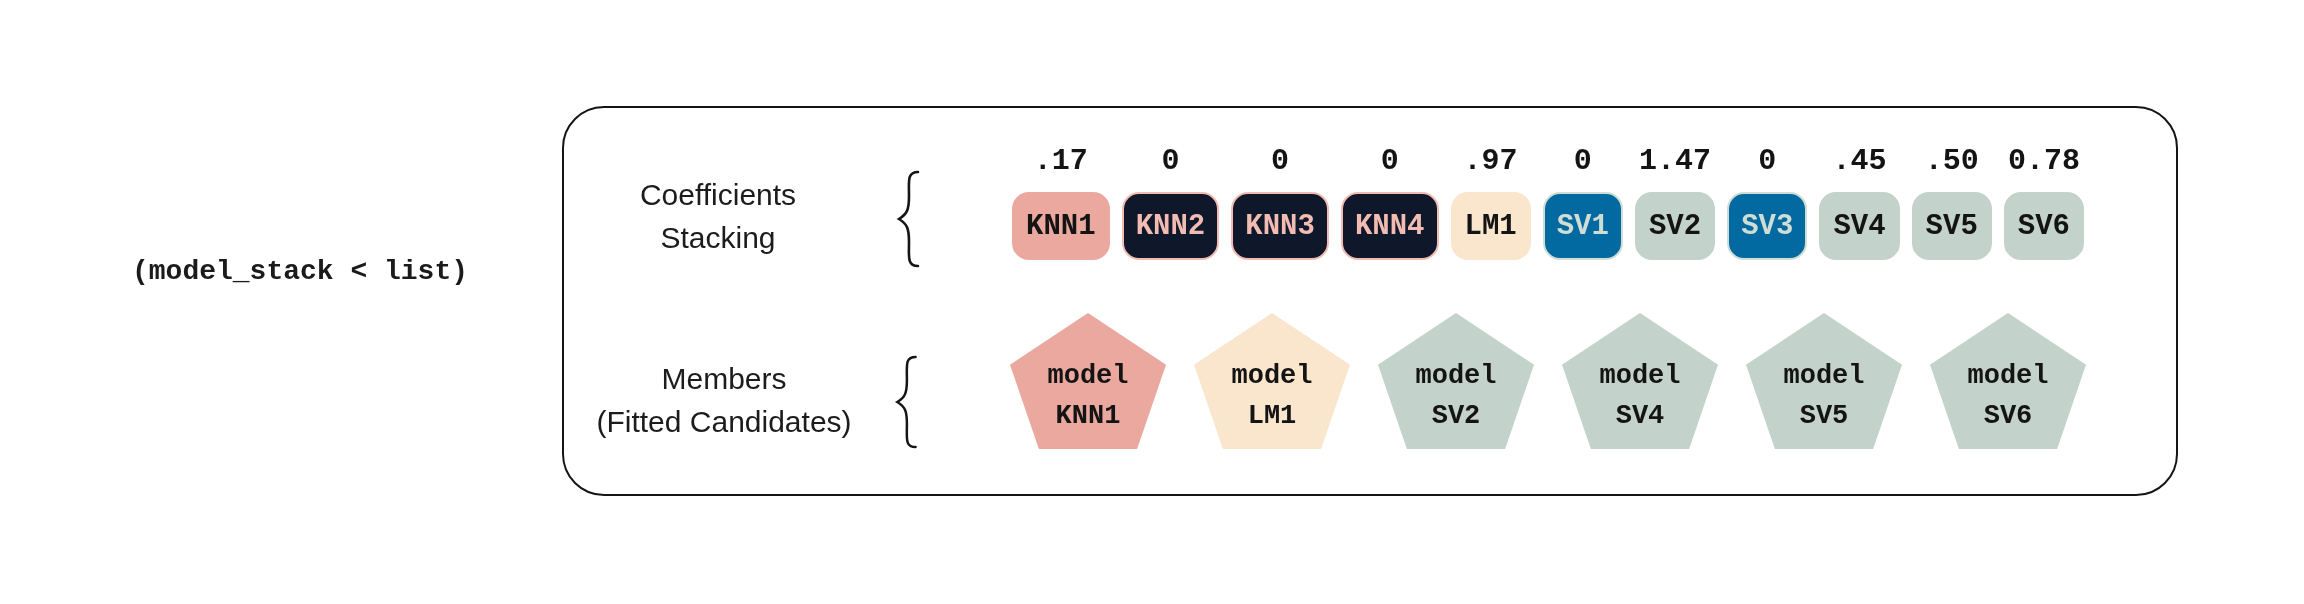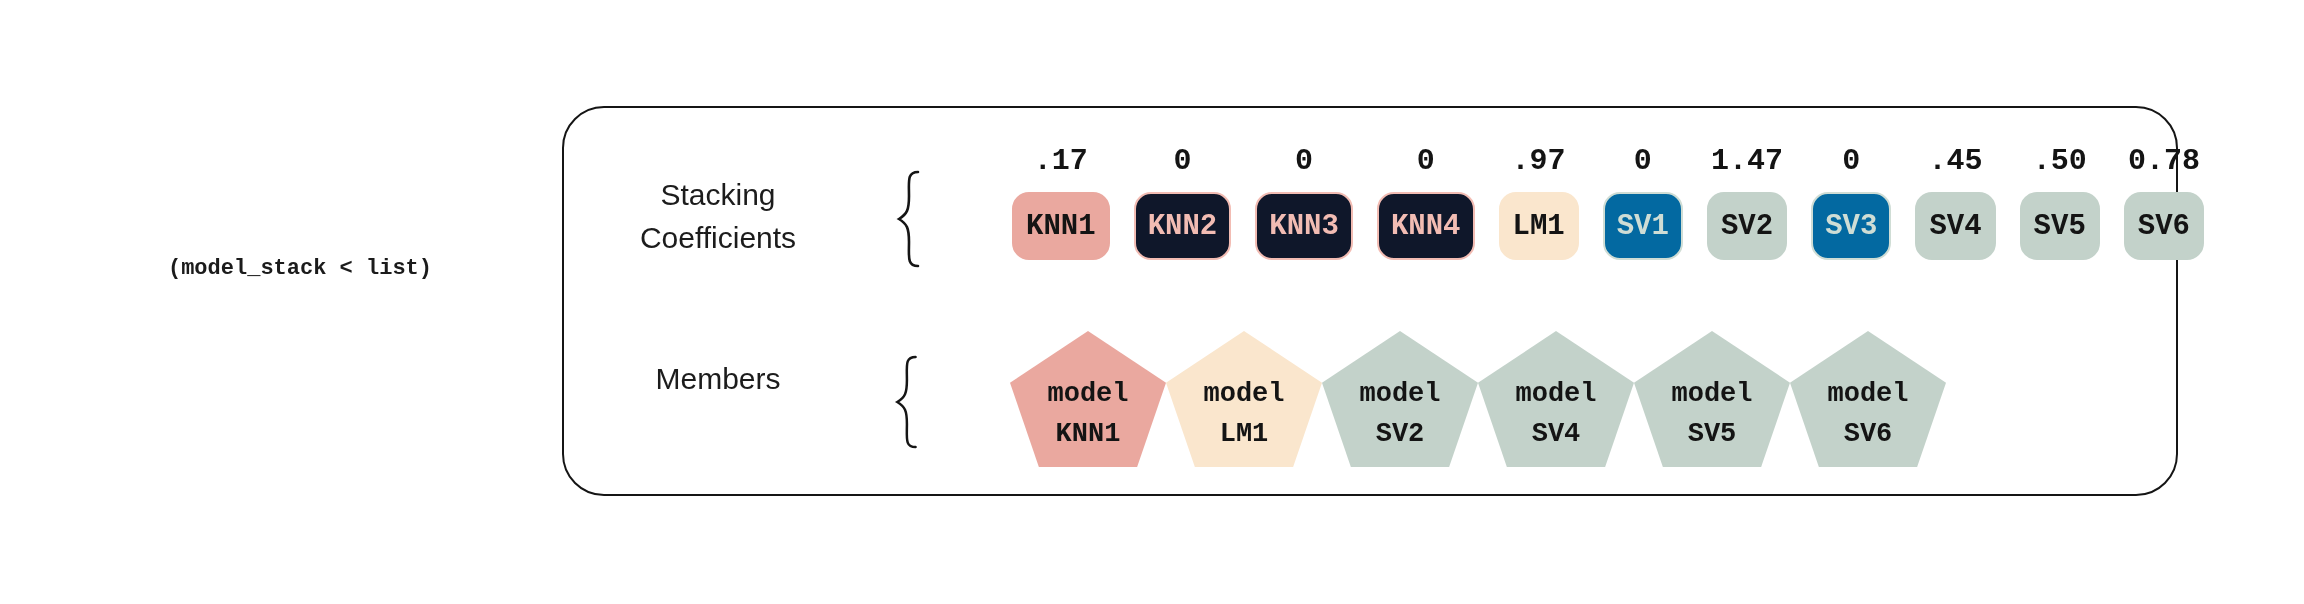--- a/index.html
+++ b/index.html
@@ -30,21 +30,21 @@
   }
   .main-title {
     font-size: 42px;
     font-weight: 400;
     letter-spacing: 0.5px;
     color: #1b1b1b;
   }
   .code-subtitle {
     margin-top: 18px;
     font-family: "Liberation Mono", monospace;
-    font-size: 22px;
+    font-size: 28px;
     font-weight: 700;
     color: #1b1b1b;
     white-space: nowrap;
   }
 
   
   .stack-box {
     position: absolute;
     left: 562px; top: 106px;
     width: 1616px; height: 390px;
@@ -56,32 +56,32 @@
 
   .row-label {
     position: absolute;
     text-align: center;
     font-size: 30px;
     line-height: 1.42;
     color: #1c1c1c;
     white-space: nowrap;
   }
   .label-stacking { left: 34px;  top: 66px;  width: 240px; }
-  .label-members  { left: 4px;  top: 250px; width: 300px; }
+  .label-members  { left: 10px;  top: 250px; width: 300px; }
 
   .brace { position: absolute; }
   .brace-1 { left: 330px; top: 60px;  width: 26px; height: 102px; }
   .brace-2 { left: 328px; top: 246px; width: 26px; height: 96px; }
 
   
   .coeff-row {
     position: absolute;
     left: 448px; top: 84px;
     display: flex;
-    gap: 24px;
+    gap: 12px;
     align-items: flex-start;
   }
   .coeff-col { position: relative; }
   .coeff-value {
     position: absolute;
     top: -48px; left: 50%;
     transform: translateX(-50%);
     font-family: "Liberation Mono", monospace;
     font-size: 30px;
     font-weight: 700;
@@ -104,22 +104,23 @@
   }
   .v-salmon-filled  { background: var(--salmon);  border-color: var(--salmon);       color: #141414; }
   .v-salmon-outline { background: #0f172a;        border-color: var(--salmon-light); color: var(--salmon-light); }
   .v-peach-filled   { background: var(--peach);   border-color: var(--peach);        color: #141414; }
   .v-sage-outline   { background: #0369a1;        border-color: var(--sage-light);   color: var(--sage-light); }
   .v-sage-filled    { background: var(--sage);    border-color: var(--sage);         color: #141414; }
 
   
   .member-row {
     position: absolute;
-    left: 446px; top: 223px;
-    display: flex;
+    left: 446px; top: 205px;
+    display: flex;
+    gap: 28px;
   }
   .pentagon {
     width: 156px; height: 136px;
     clip-path: polygon(50% 0%, 100% 38%, 81.5% 100%, 18.5% 100%, 0% 38%);
     display: flex;
     flex-direction: column;
     align-items: center;
     justify-content: center;
     padding-top: 30px;
     box-sizing: border-box;
@@ -139,22 +140,22 @@
 
 <div class="canvas">
 
   <div class="left-panel">
     <div class="code-subtitle">(model_stack &lt; list)</div>
   </div>
 
   <div class="stack-box">
 
     <div class="row-label label-stacking">
+      <div>Coefficients</div>
       <div>Stacking</div>
-      <div>Coefficients</div>
     </div>
 
     <svg class="brace brace-1" viewBox="0 0 26 100">
       <path d="M 24,3 C 13,3 15,12 15,27 C 15,41 13,45 5,50 C 13,55 15,59 15,73 C 15,88 13,97 24,97" fill="none" stroke="#151515" stroke-width="2.6" stroke-linecap="round"></path>
     </svg>
 
     <div class="coeff-row">
   <div class="coeff-col">
     <div class="coeff-value">.17</div>
     <div class="model-box v-salmon-filled">KNN1</div>
@@ -206,20 +207,21 @@
   </div>
 
   <div class="coeff-col">
     <div class="coeff-value">0.78</div>
     <div class="model-box v-sage-filled">SV6</div>
   </div>
 </div>
 
     <div class="row-label label-members">
       <div>Members</div>
+      <div>(Fitted Candidates)</div>
     </div>
 
     <svg class="brace brace-2" viewBox="0 0 26 100">
       <path d="M 24,3 C 13,3 15,12 15,27 C 15,41 13,45 5,50 C 13,55 15,59 15,73 C 15,88 13,97 24,97" fill="none" stroke="#151515" stroke-width="2.6" stroke-linecap="round"></path>
     </svg>
 
     <div class="member-row">
   <div class="pentagon p-salmon-filled">
     <div>model</div>
     <div>KNN1</div>

